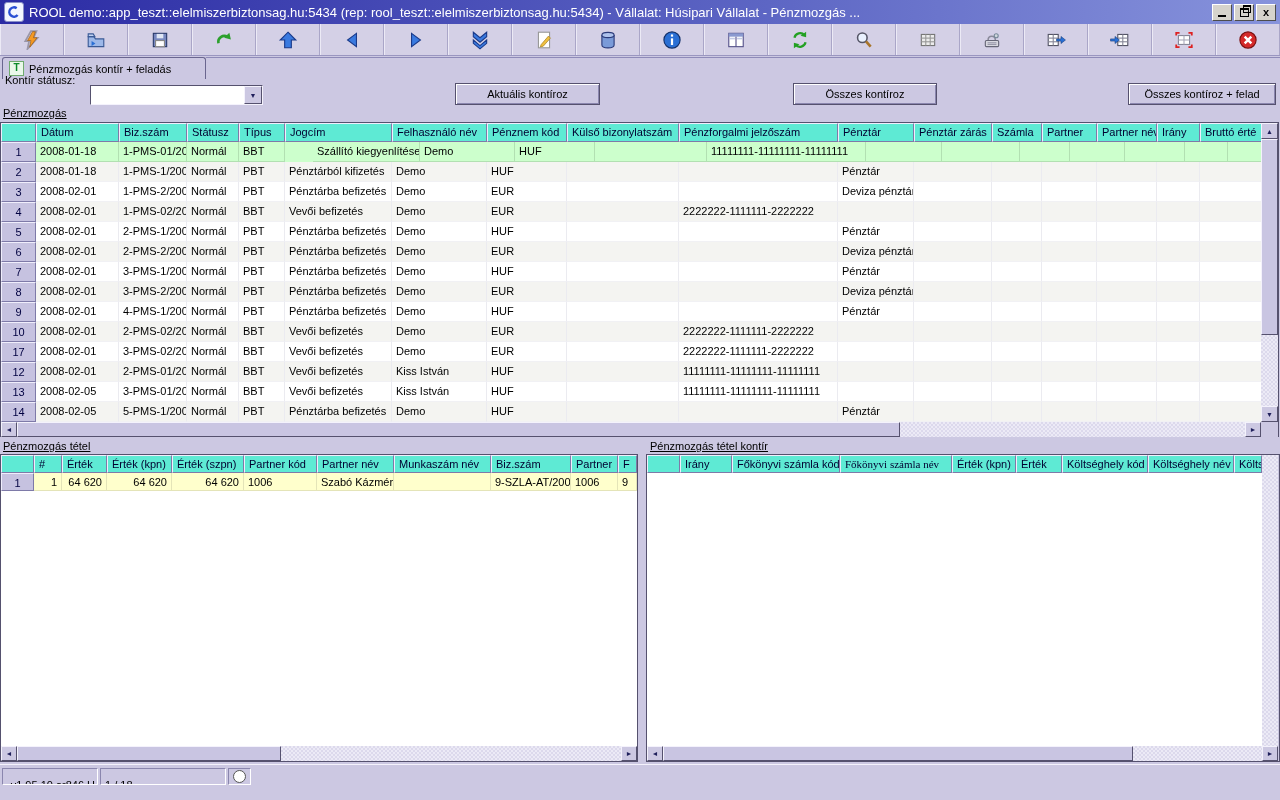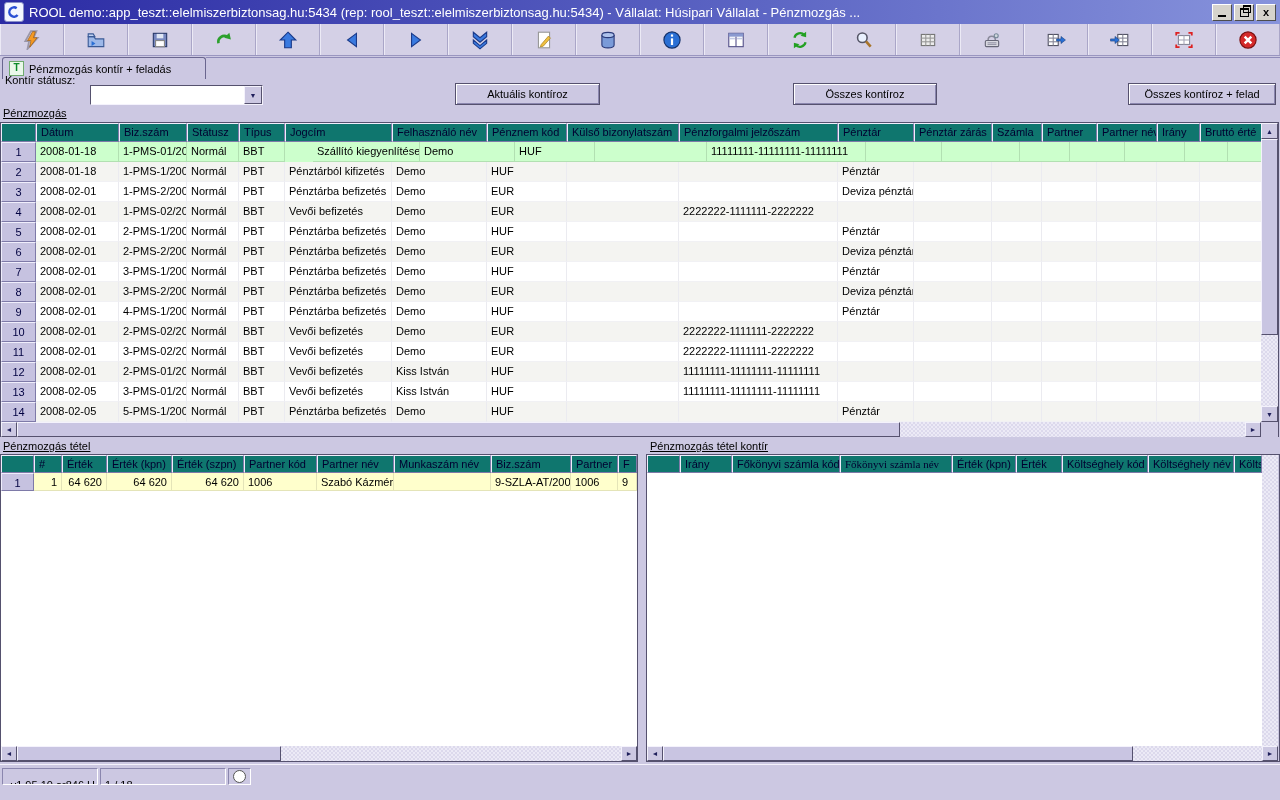--- a/index.html
+++ b/index.html
@@ -36,21 +36,21 @@
   .combo-btn{width:16px;background:#ccc8e2;border:1px solid;border-color:#f4f2fc #55516e #55516e #f4f2fc;
     font-size:7px;text-align:center;line-height:17px;color:#20205c}
   .btn{position:absolute;height:22px;background:#ccc8e2;color:#000;font-size:11px;font-family:inherit;
     border:1px solid #55516e;box-shadow:inset 1px 1px 0 #fff,inset -1px -1px 0 #8a86ae;cursor:default;padding:0}
   .seclabel{text-decoration:underline;white-space:nowrap}
   
   .grid{position:absolute;background:#fff;overflow:hidden}
   .g-main{left:1px;top:123px;width:1260px;height:299px}
   .g-detail{left:1px;top:455px;width:636px;height:291px}
   .g-kontir{left:647px;top:455px;width:615px;height:291px}
-  .ghead{display:flex;height:19px;background:#0f766e}
+  .ghead{display:flex;height:19px;background:#5eead4}
   .g-detail .ghead,.g-kontir .ghead{height:18px}
   .hc{box-sizing:border-box;height:100%;border:1px solid;border-color:#f0eefc #7e7aa8 #7e7aa8 #f0eefc;
     padding:2px 0 0 4px;color:#000030;overflow:hidden;white-space:nowrap;flex:none}
   .grow{display:flex;height:20px;background:#fff}
   .g-detail .grow,.g-kontir .grow{height:18px}
   .grow:nth-child(even){background:#f4f4f1}
   .grow.sel{background:#ccffcc}
   .grow.ysel{background:#ffffcc}
   .rn{box-sizing:border-box;background:#c6c2e0;border:1px solid;border-color:#f0eefc #7e7aa8 #7e7aa8 #f0eefc;
     color:#000040;text-align:center;padding-top:3px;flex:none}
@@ -463,21 +463,21 @@
         <div class="gc" style="width: 159px;">2222222-1111111-2222222</div>
         <div class="gc" style="width: 76px;"></div>
         <div class="gc" style="width: 78px;"></div>
         <div class="gc" style="width: 50px;"></div>
         <div class="gc" style="width: 55px;"></div>
         <div class="gc" style="width: 60px;"></div>
         <div class="gc" style="width: 43px;"></div>
         <div class="gc" style="width: 62px;"></div>
       </div>
       <div class="grow">
-        <div class="rn" style="width: 35px;">11</div>
+        <div class="rn" style="width: 35px;">17</div>
         <div class="gc" style="width: 83px;">2008-02-01</div>
         <div class="gc" style="width: 68px;">3-PMS-02/2008</div>
         <div class="gc" style="width: 52px;">Normál</div>
         <div class="gc" style="width: 46px;">BBT</div>
         <div class="gc" style="width: 107px;">Vevői befizetés</div>
         <div class="gc" style="width: 95px;">Demo</div>
         <div class="gc" style="width: 80px;">EUR</div>
         <div class="gc" style="width: 112px;"></div>
         <div class="gc" style="width: 159px;">2222222-1111111-2222222</div>
         <div class="gc" style="width: 76px;"></div>

